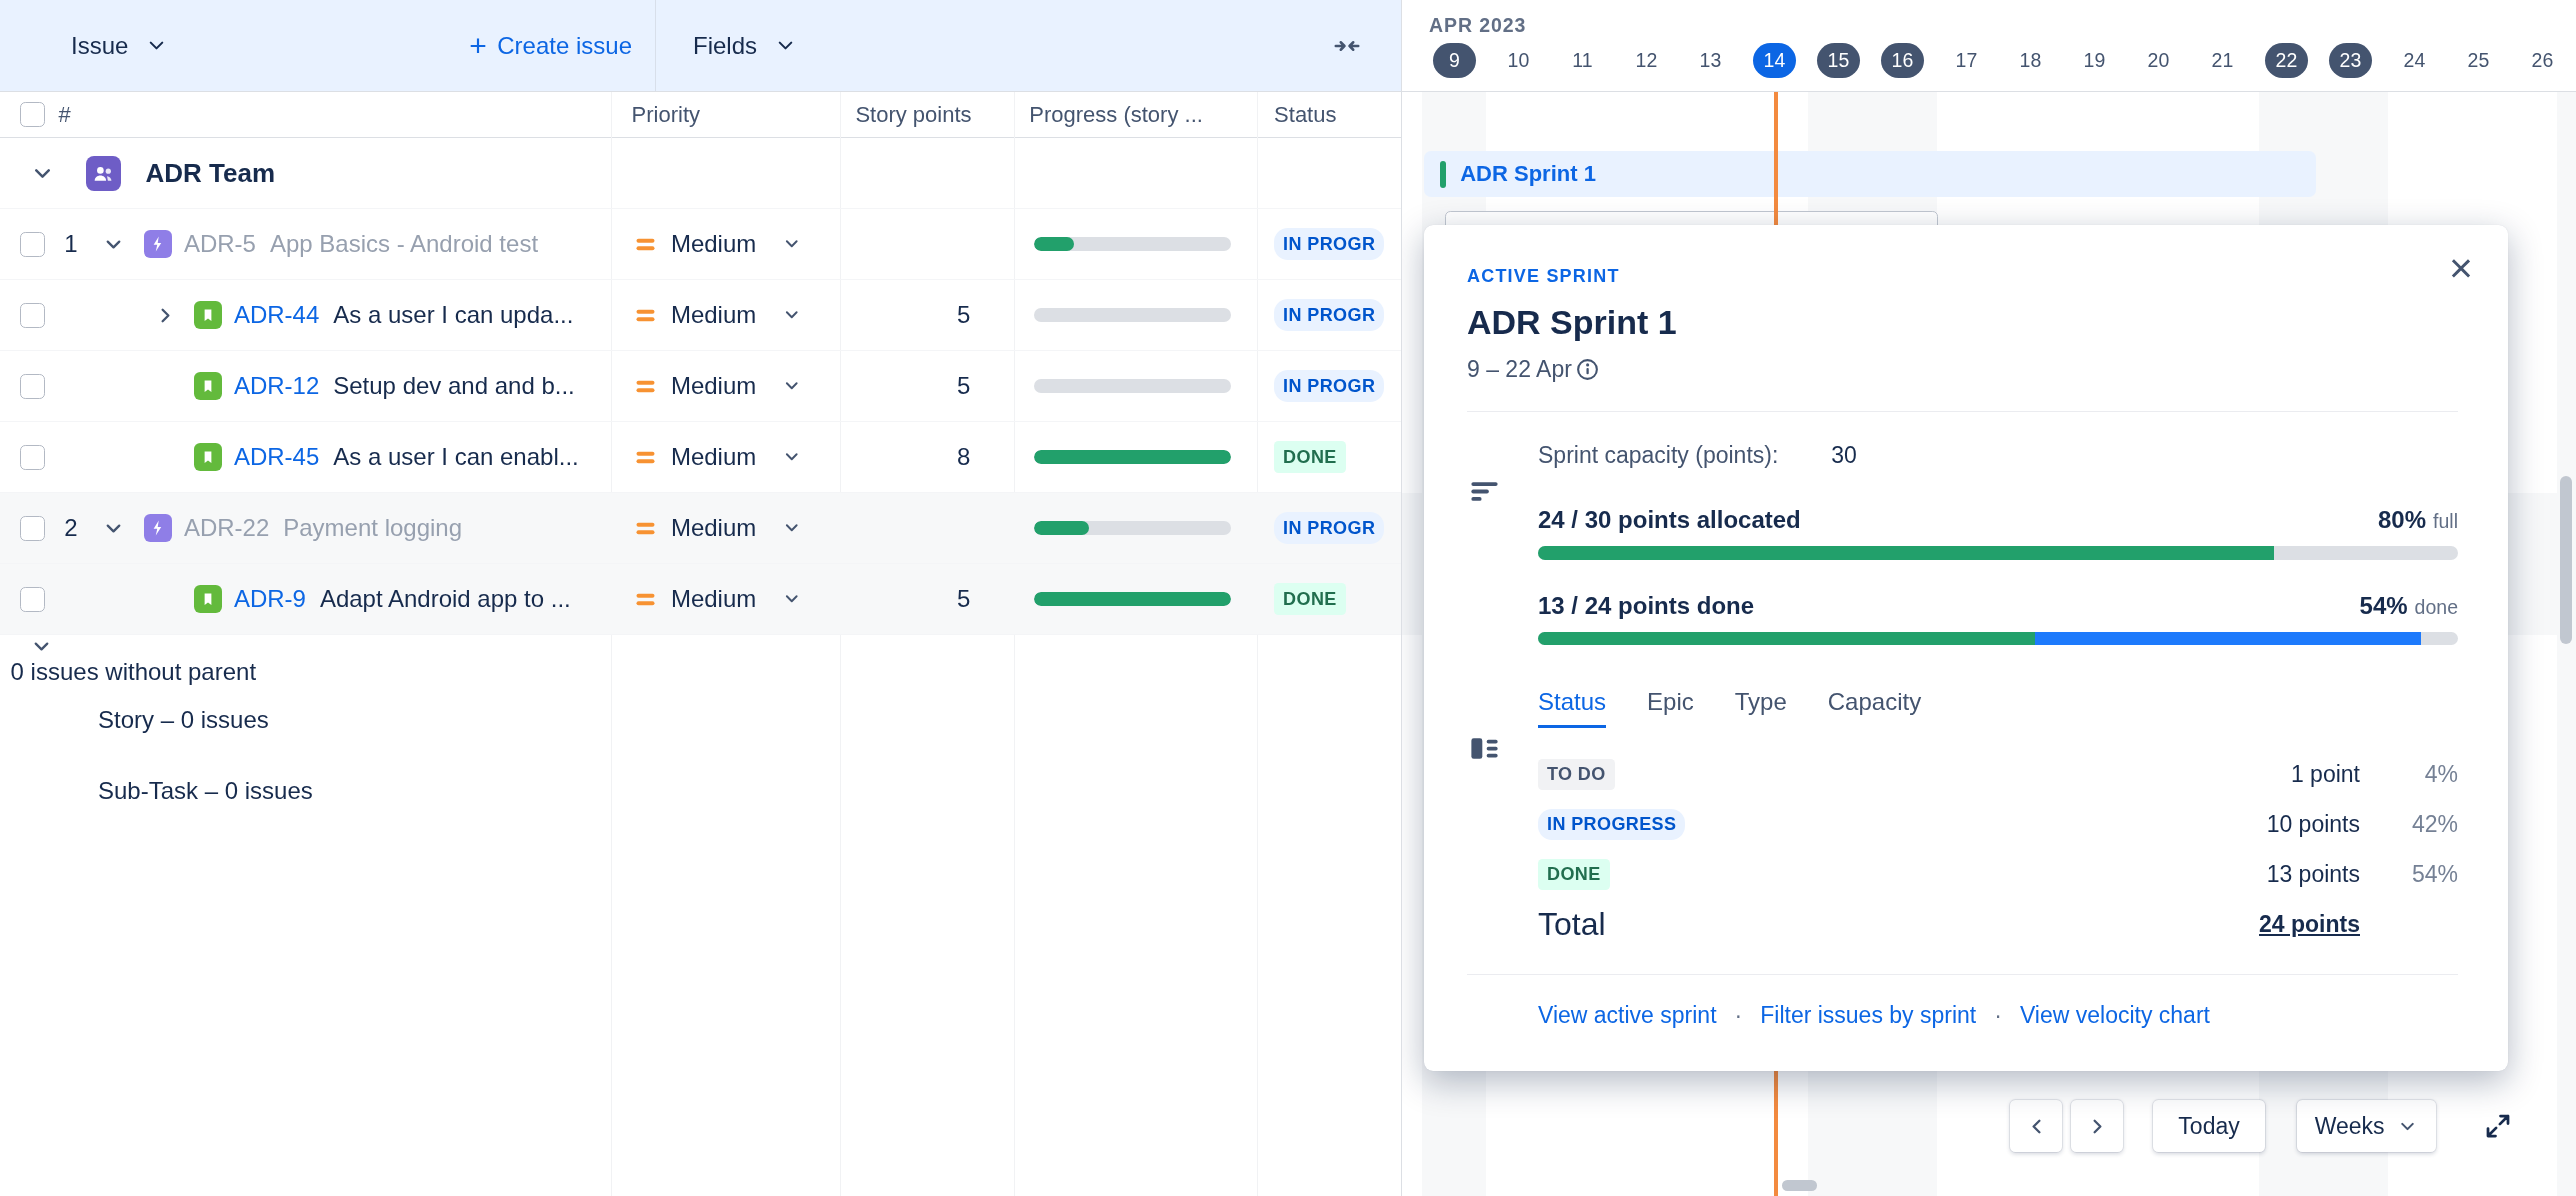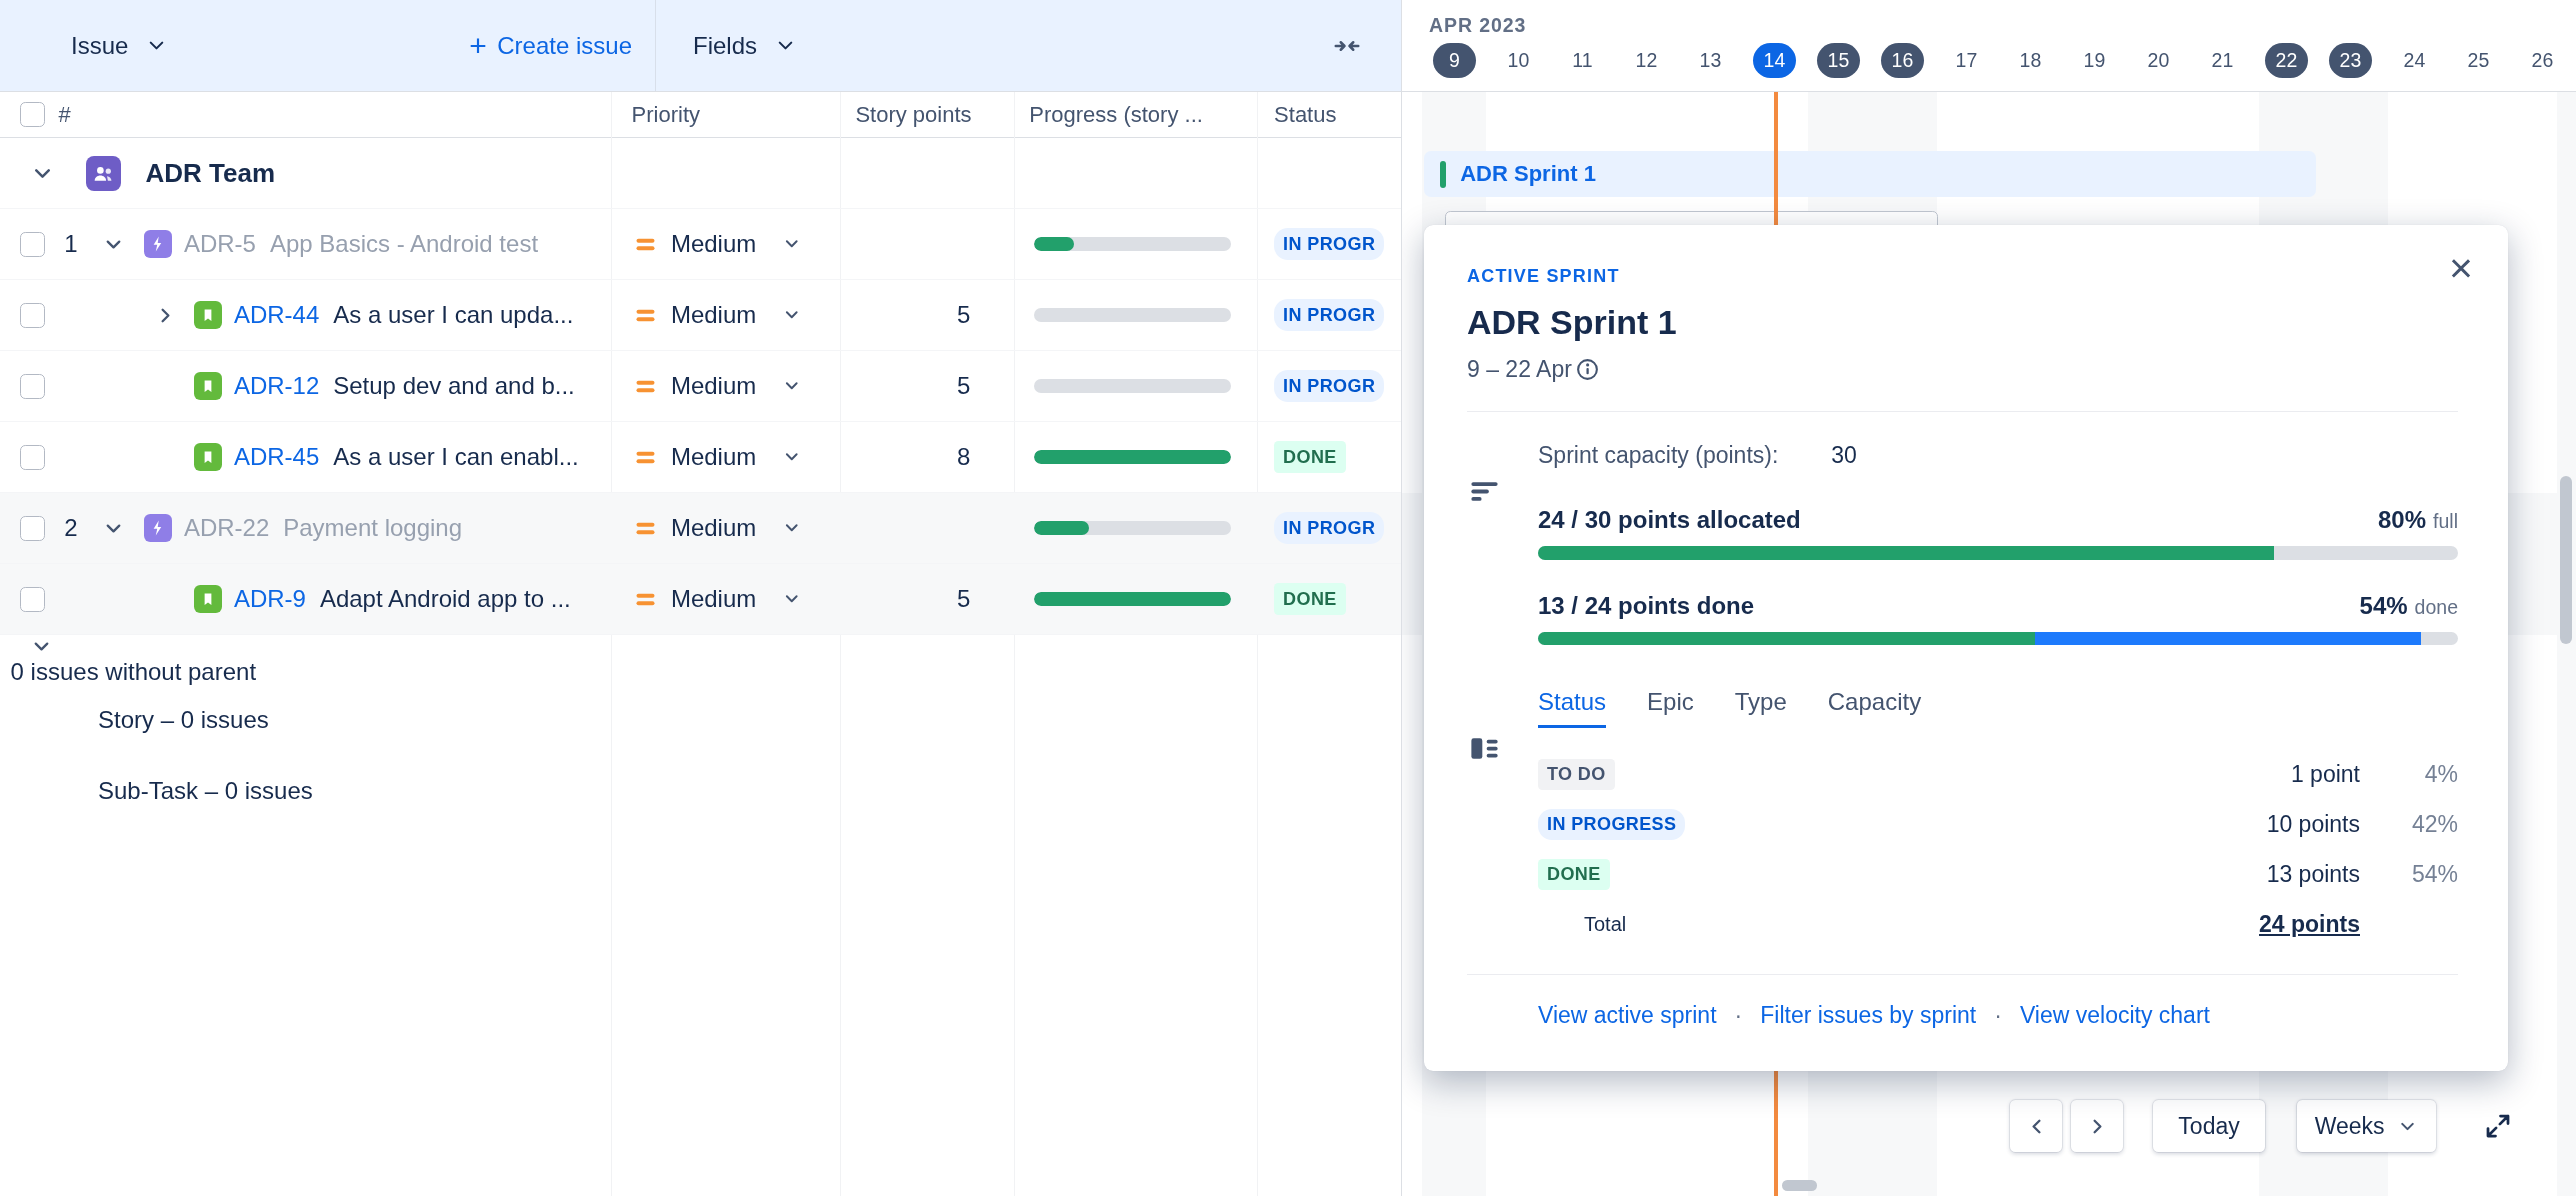--- a/index.html
+++ b/index.html
@@ -112,21 +112,21 @@
   .pb { margin-top:12.4px; height:13.3px; background:#DCDFE4; border-radius:7px; display:flex; overflow:hidden; }
   .pb .seg-g { height:100%; background:#22A06B; }
   .pb .seg-b { height:100%; background:#1D7AFC; }
   .tabs { margin-top:43px; display:flex; gap:41px; font-size:24px; color:#44546F; }
   .tab { cursor:pointer; padding-bottom:9px; }
   .tab.active { color:#0C66E4; font-weight:500; border-bottom:3.5px solid #0C66E4; }
   .s-table { margin-top:21px; }
   .s-row { display:flex; align-items:center; height:50px; font-size:23px; }
   .s-row .pts { margin-left:auto; color:#172B4D; }
   .s-row .pct { width:98px; text-align:right; color:#758195; }
-  .s-row .total-lbl { font-size:20px; color:#172B4D;margin-left:46px; }
+  .s-row .total-lbl { font-size:32px; color:#172B4D; }
   .s-row .pts.bold { font-weight:700;text-decoration:underline; }
   .p-links { margin-top:27px; display:flex; align-items:center; gap:18px; font-size:23px; font-weight:500; color:#0C66E4; }
   .p-links .lnk { cursor:pointer; white-space:nowrap; }
   .p-links .dot { color:#626F86; }
 </style>
 </head>
 <body>
 
 <div class="app">
 

